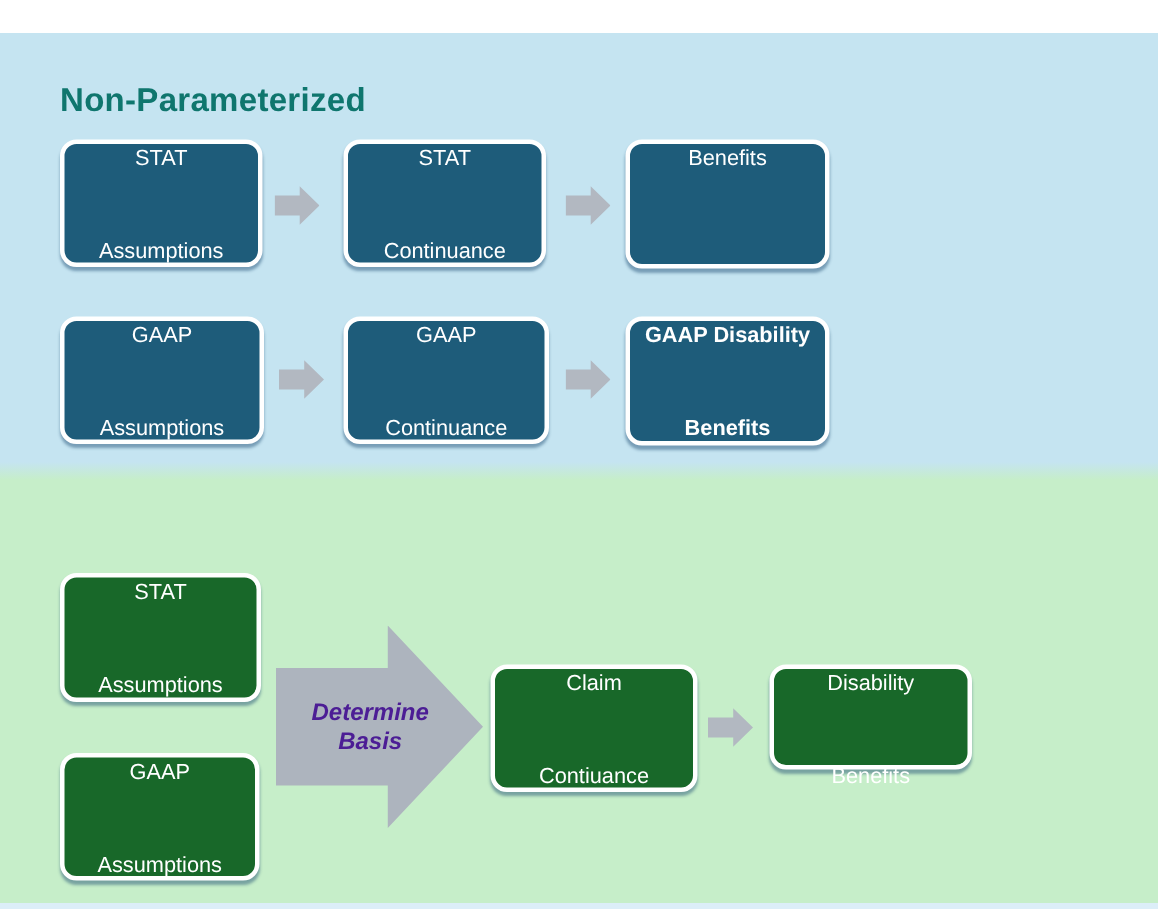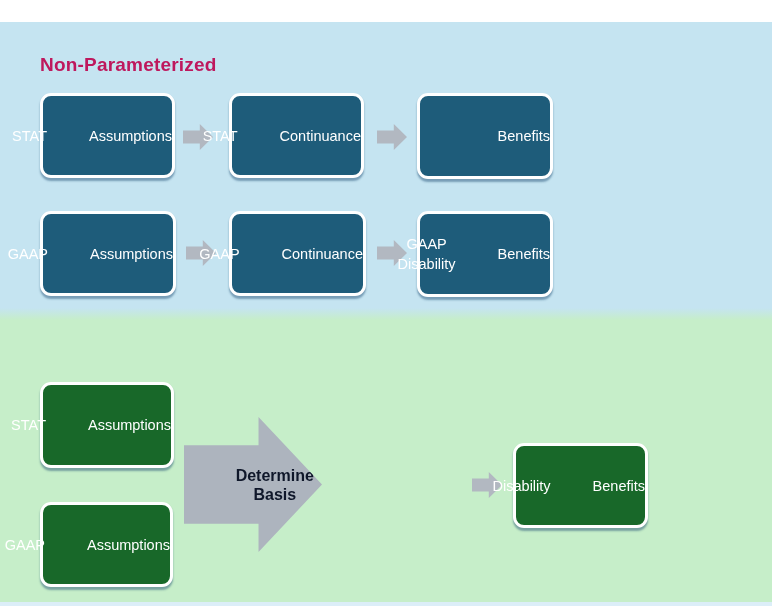--- a/index.html
+++ b/index.html
@@ -5,45 +5,45 @@
   html,body{margin:0;padding:0;background:#ffffff;}
   .canvas{
     position:relative;width:772px;height:606px;background:#ffffff;
     font-family:"Liberation Sans",sans-serif;overflow:hidden;
   }
   .bg-blue{position:absolute;left:0;top:22px;width:772px;height:286px;background:#c5e4f1;}
   .bg-green{position:absolute;left:0;top:308px;width:772px;height:294px;
     background:linear-gradient(180deg,#c5e4f1 0px,#c6eec9 12px);}
   .bg-strip{position:absolute;left:0;top:602px;width:772px;height:4px;background:#dceef8;}
   .sec-title{
-    position:absolute;font-size:19px;font-weight:bold;color:#be185d;
+    position:absolute;font-size:22px;font-weight:bold;color:#0f766e;
     letter-spacing:.2px;white-space:nowrap;
   }
   .box{
     position:absolute;box-sizing:border-box;border:3px solid #ffffff;border-radius:11px;
-    display:flex;flex-direction:row;align-items:center;justify-content:flex-end;
+    display:flex;flex-direction:column;align-items:center;justify-content:space-between;
     color:#ffffff;font-size:14.5px;line-height:20px;text-align:center;
     box-shadow:0 2.5px 2px rgba(25,70,110,.45);
     gap:42px;
   }
   .box.teal{background:#1e5c7a;}
   .box.green{background:#186829;}
   .box span{display:block;}
   .arrow{
     position:absolute;width:30px;height:30px;background:#b2b8c1;
     clip-path:polygon(0 28%,56% 28%,56% 7%,100% 50%,56% 93%,56% 72%,0 72%);
   }
   .bigarrow{
     position:absolute;left:184px;top:417px;width:138px;height:135px;background:#adb4be;
     clip-path:polygon(0 21%,54% 21%,54% 0,100% 50%,54% 100%,54% 79%,0 79%);
   }
   .bigarrow .lbl{
     position:absolute;left:0;top:0;width:91%;height:100%;
     display:flex;flex-direction:column;align-items:center;justify-content:center;
-    color:#0f172a;font-weight:bold;font-size:16px;line-height:19px;text-align:center;margin-left:28px;
+    color:#4c1d95;font-style:italic;font-weight:bold;font-size:16px;line-height:19px;text-align:center;
   }
 </style>
 </head>
 <body>
 
 <div class="canvas">
 
   <div class="bg-blue"></div>
   <div class="bg-green"></div>
   <div class="bg-strip"></div>
@@ -67,21 +67,21 @@
   <div class="box teal" style="left:40px;top:211px;width:136px;height:85px;">
     <span>GAAP</span>
     <span>Assumptions</span>
   </div>
   <div class="arrow" style="left:186px;top:238px;"></div>
   <div class="box teal" style="left:229px;top:211px;width:137px;height:85px;">
     <span>GAAP</span>
     <span>Continuance</span>
   </div>
   <div class="arrow" style="left:377px;top:238px;"></div>
-  <div class="box teal" style="left:417px;top:211px;width:136px;height:86px;">
+  <div class="box teal" style="left:417px;top:211px;width:136px;height:86px;font-weight:bold;">
     <span>GAAP Disability</span>
     <span>Benefits</span>
   </div>
 
 
   <div class="box green" style="left:40px;top:382px;width:134px;height:86px;">
     <span>STAT</span>
     <span>Assumptions</span>
   </div>
   <div class="box green" style="left:40px;top:502px;width:133px;height:85px;">
@@ -89,19 +89,23 @@
     <span>Assumptions</span>
   </div>
 
   <div class="bigarrow">
     <div class="lbl">
       <span>Determine</span>
       <span>Basis</span>
     </div>
   </div>
 
+  <div class="box green" style="left:327px;top:443px;width:138px;height:85px;">
+    <span>Claim</span>
+    <span>Contiuance</span>
+  </div>
   <div class="arrow" style="left:472px;top:470px;"></div>
-  <div class="box green" style="left:513px;top:443px;width:135px;height:85px;">
+  <div class="box green" style="left:513px;top:443px;width:135px;height:70px;">
     <span>Disability</span>
     <span>Benefits</span>
   </div>
 
 </div>
 
 </body></html>

